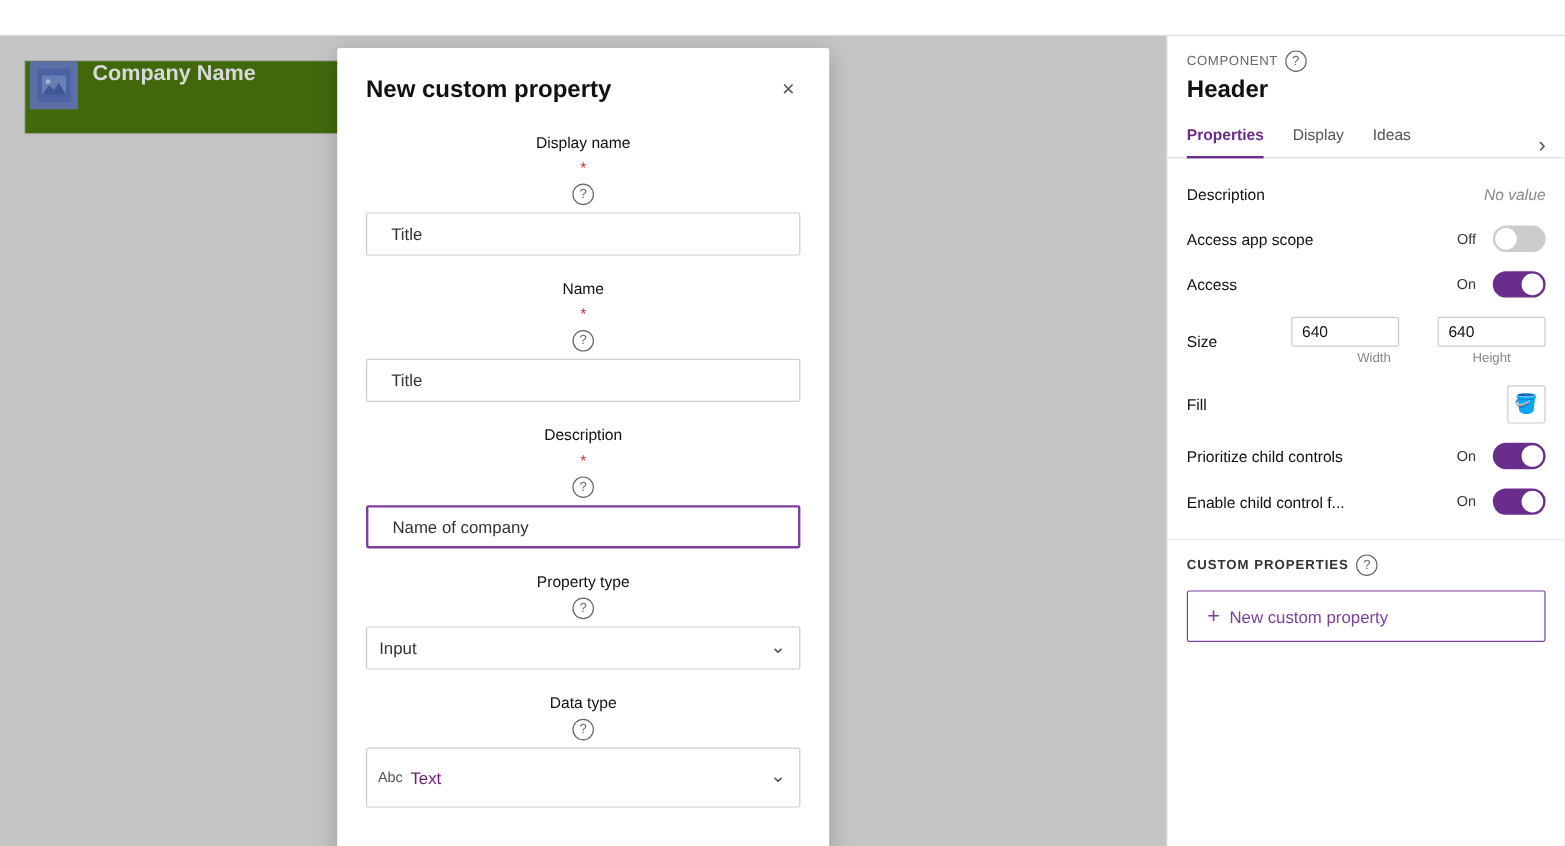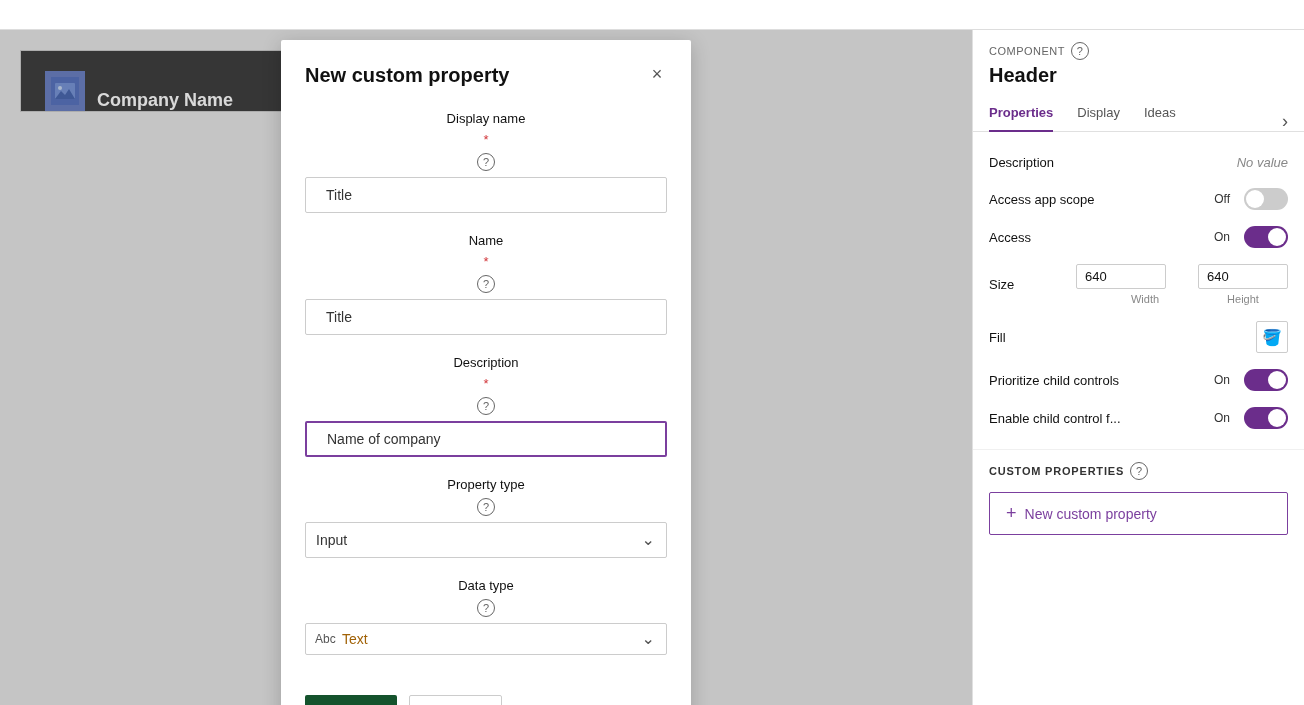--- a/index.html
+++ b/index.html
@@ -45,26 +45,26 @@
     .component-preview {
       width: 360px;
       background: #fff;
       border: 1px solid #ccc;
       position: absolute;
       top: 20px;
       left: 20px;
     }
 
     .component-header {
-      background: #404040;
+      background: #4d7c0f;
       color: #fff;
       display: flex;
-      align-items: flex-end;
+      align-items: flex-start;
       height: 60px;
-      padding: 0 24px;
+      padding: 0 4px;
     }
 
     .component-header-icon {
       width: 40px;
       height: 40px;
       background: #6d82c4;
       display: flex;
       align-items: center;
       justify-content: center;
       margin-right: 12px;
@@ -205,28 +205,28 @@
       color: #555;
       pointer-events: none;
     }
 
     .data-type-wrapper {
       position: relative;
     }
 
     .data-type-select {
       width: 100%;
-      height: 32px;
+      height: 50px;
       border: 1px solid #ccc;
       border-radius: 2px;
       padding: 0 10px 0 36px;
       font-size: 14px;
       font-family: 'Segoe UI', sans-serif;
       outline: none;
-      color: #a16207;
+      color: #701a75;
       appearance: none;
       background: #fff;
       cursor: pointer;
     }
 
     .data-type-icon {
       position: absolute;
       left: 10px;
       top: 50%;
       transform: translateY(-50%);

